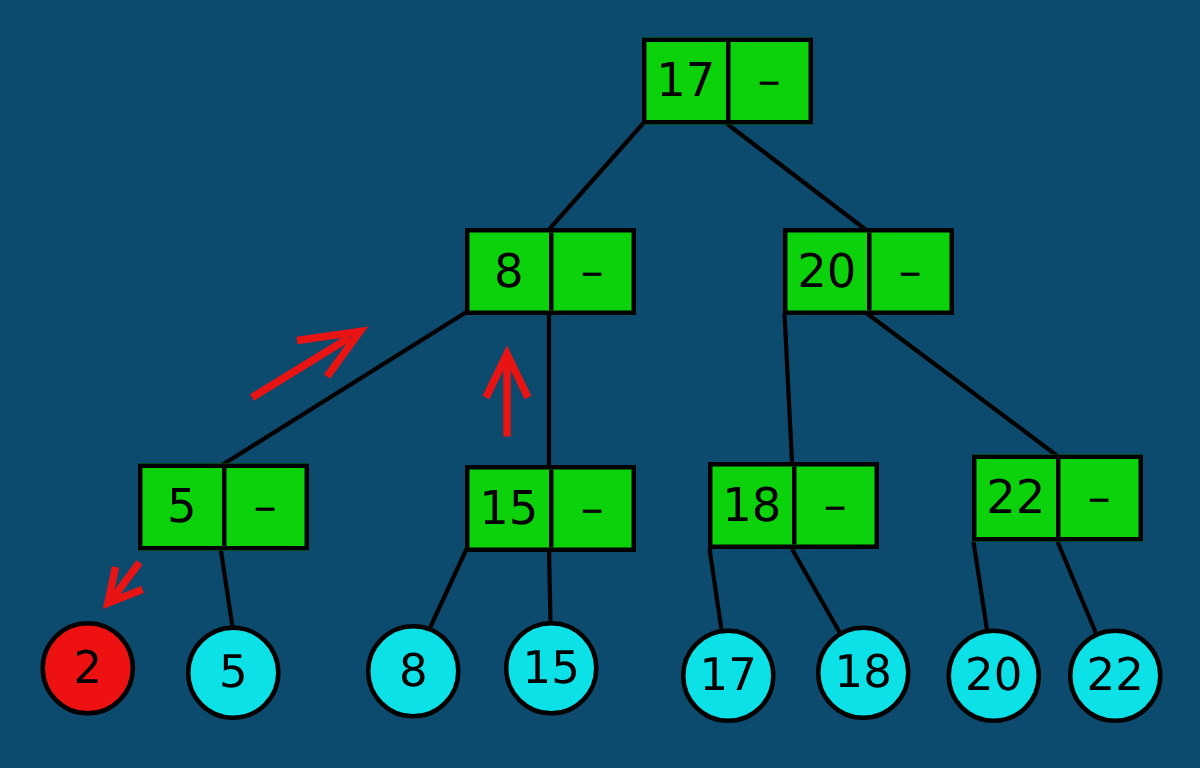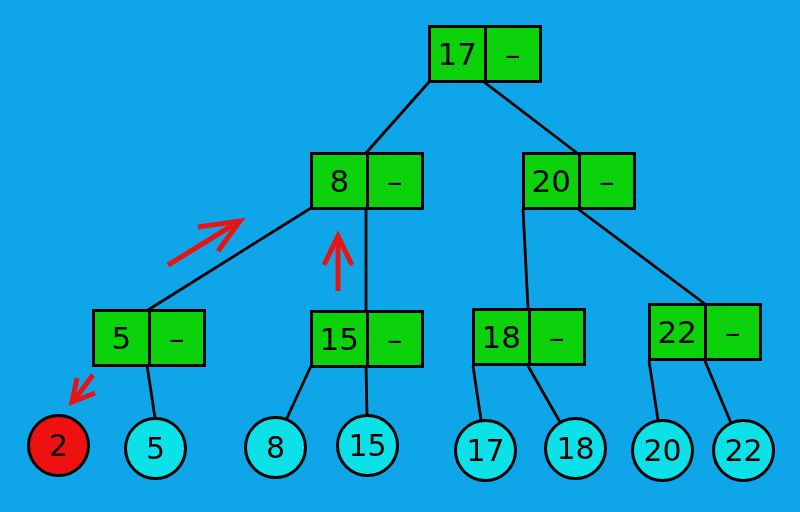--- a/index.html
+++ b/index.html
@@ -1,20 +1,20 @@
 <!DOCTYPE html>
 <html><head>
 <meta charset="utf-8">
 <style>
   html, body { margin: 0; padding: 0; background: #ffffff; }
   .stage {
     position: relative;
     width: 800px;
     height: 512px;
-    background: #0ea5e9;
+    background: #0c4a6e;
     font-family: "DejaVu Sans", "Liberation Sans", sans-serif;
     overflow: hidden;
   }
   .edges-layer {
     position: absolute;
     left: 0; top: 0;
     width: 800px; height: 512px;
   }
   .inode {
     position: absolute;

